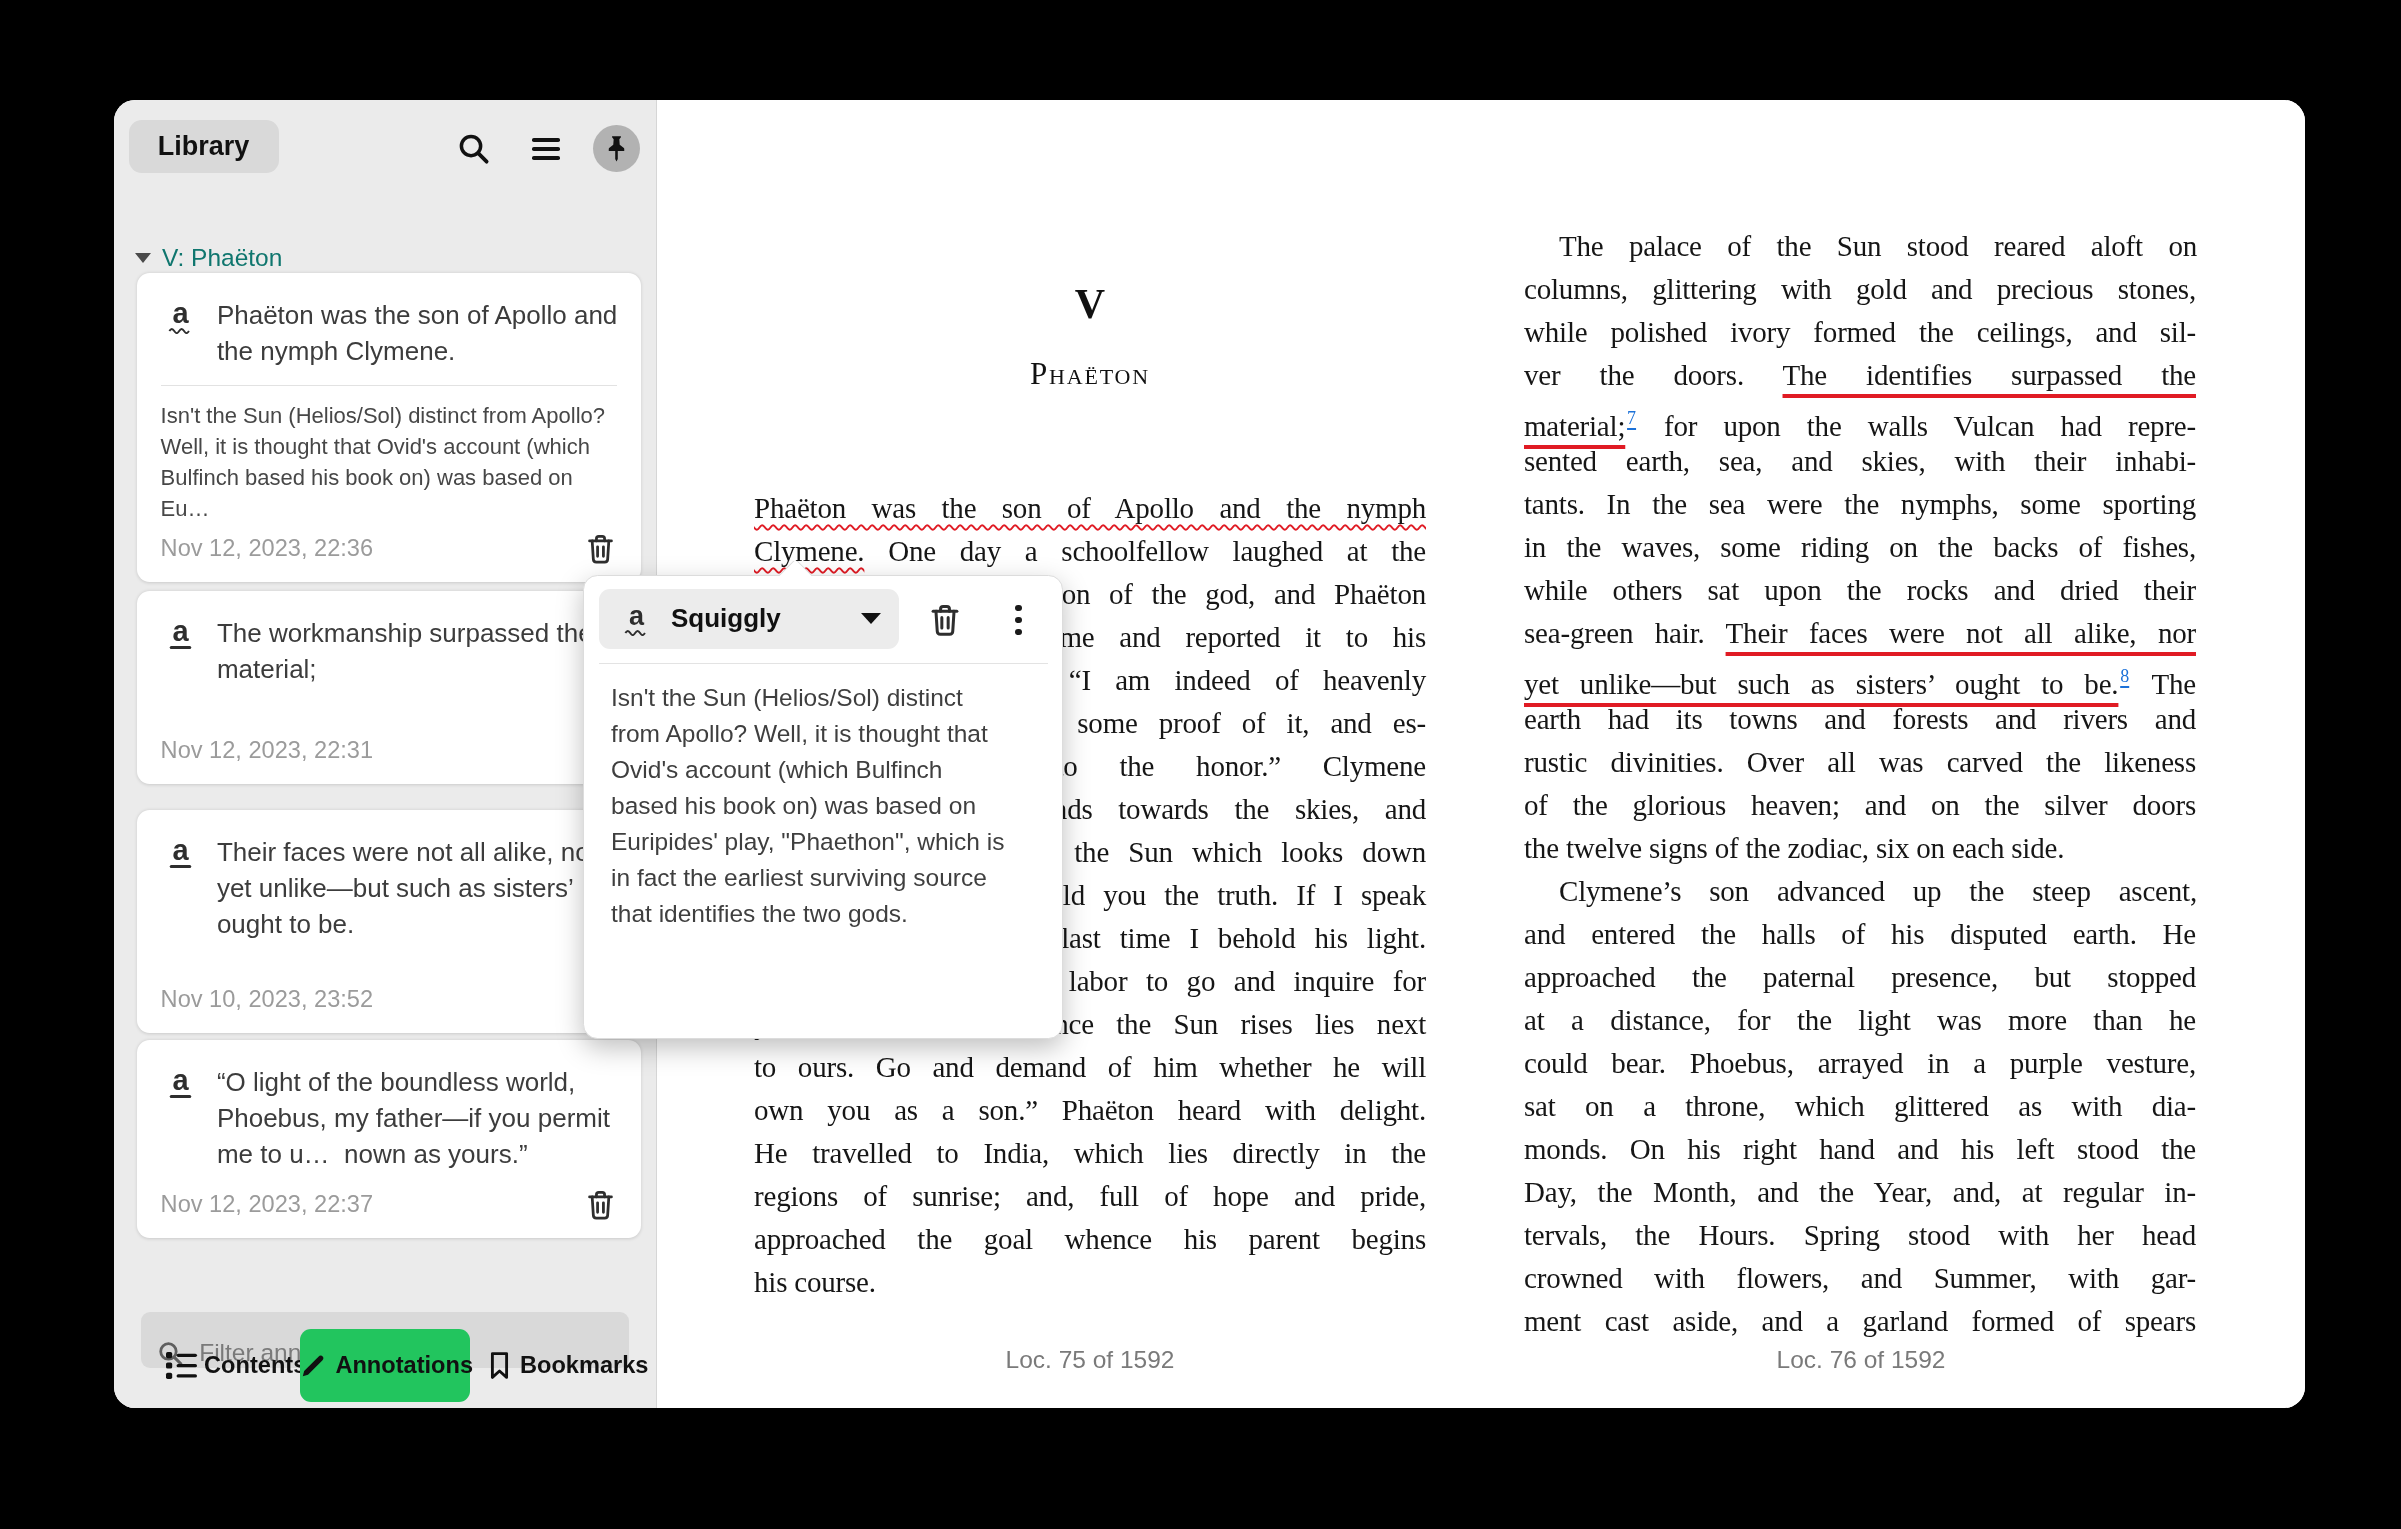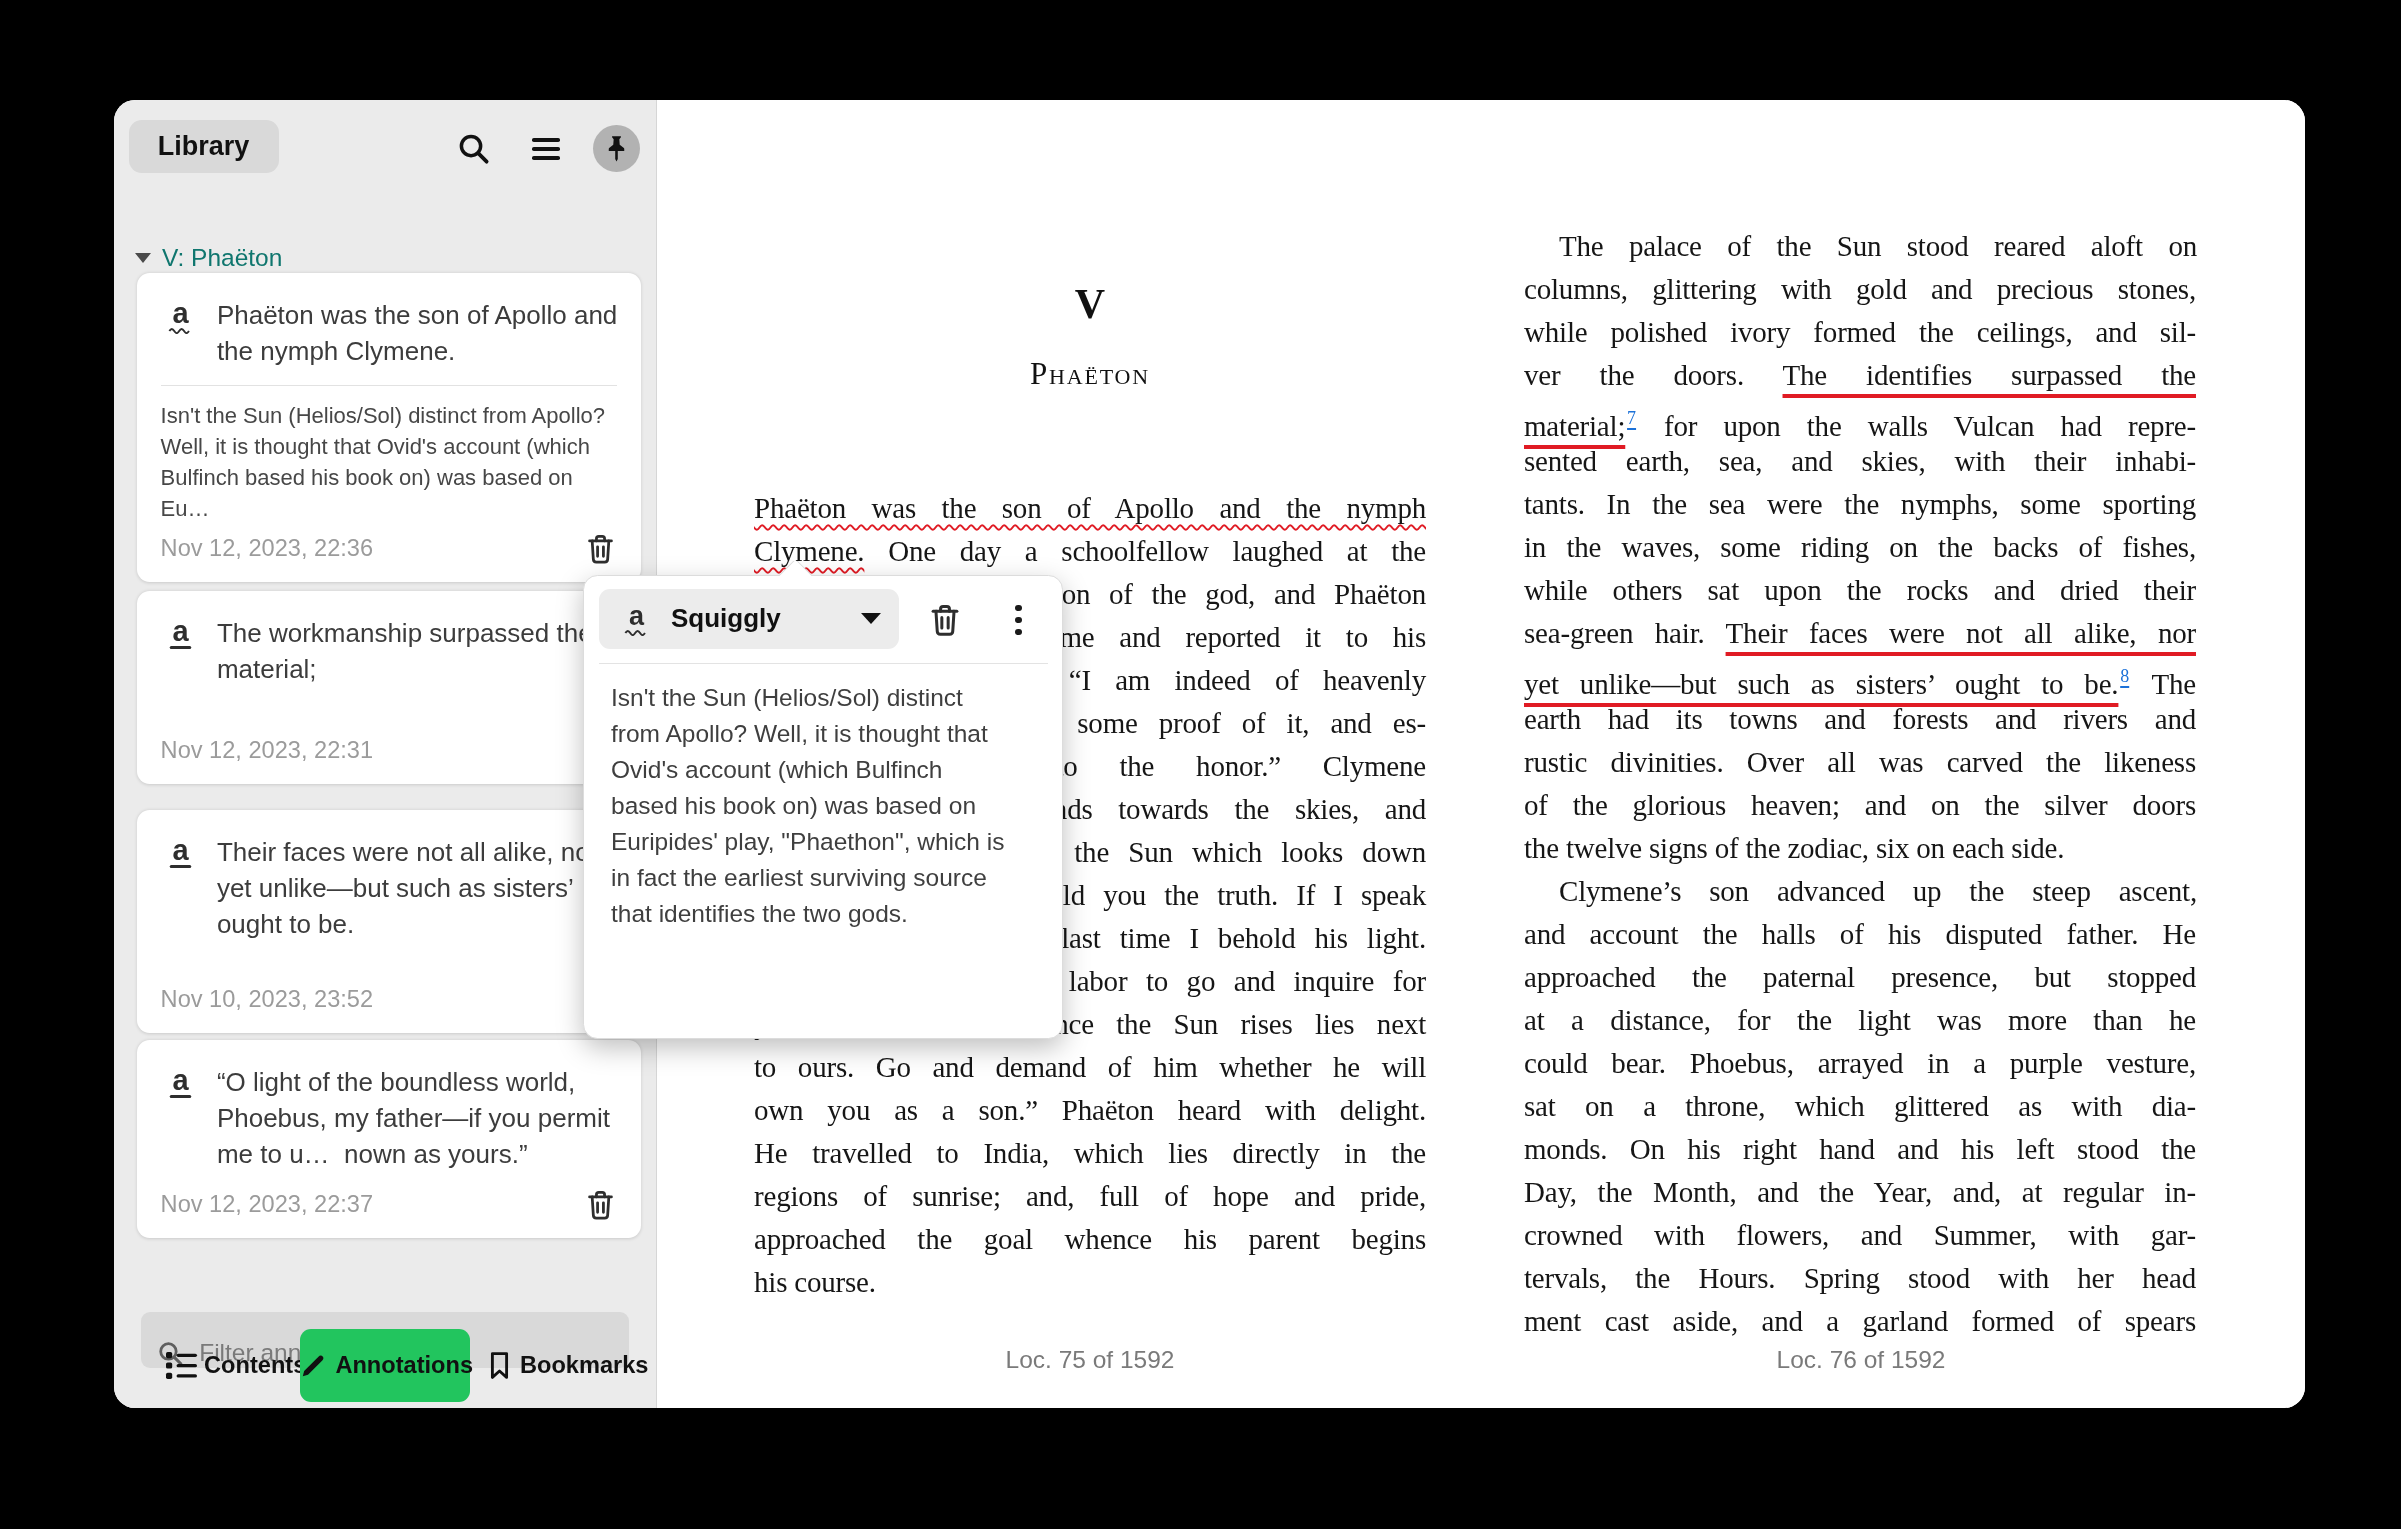--- a/index.html
+++ b/index.html
@@ -303,29 +303,29 @@
           <div class="bline"><span>tants. In the sea were the nymphs, some sporting</span></div>
           <div class="bline"><span>in the waves, some riding on the backs of fishes,</span></div>
           <div class="bline"><span>while others sat upon the rocks and dried their</span></div>
           <div class="bline"><span>sea-green hair. </span><span class="u-red">Their faces were not all alike, nor</span></div>
           <div class="bline"><span class="u-red">yet unlike—but such as sisters’ ought to be.</span><span class="sup-link">8</span><span> The</span></div>
           <div class="bline"><span>earth had its towns and forests and rivers and</span></div>
           <div class="bline"><span>rustic divinities. Over all was carved the likeness</span></div>
           <div class="bline"><span>of the glorious heaven; and on the silver doors</span></div>
           <div class="bline end"><span>the twelve signs of the zodiac, six on each side.</span></div>
           <div class="bline ind"><span>Clymene’s son advanced up the steep ascent,</span></div>
-          <div class="bline"><span>and account the halls of his disputed father. He</span></div>
+          <div class="bline"><span>and entered the halls of his disputed earth. He</span></div>
           <div class="bline"><span>approached the paternal presence, but stopped</span></div>
           <div class="bline"><span>at a distance, for the light was more than he</span></div>
           <div class="bline"><span>could bear. Phoebus, arrayed in a purple vesture,</span></div>
           <div class="bline"><span>sat on a throne, which glittered as with dia-</span></div>
           <div class="bline"><span>monds. On his right hand and his left stood the</span></div>
           <div class="bline"><span>Day, the Month, and the Year, and, at regular in-</span></div>
+          <div class="bline"><span>tervals, the Hours. Spring stood with her head</span></div>
           <div class="bline"><span>crowned with flowers, and Summer, with gar-</span></div>
-          <div class="bline"><span>tervals, the Hours. Spring stood with her head</span></div>
           <div class="bline"><span>ment cast aside, and a garland formed of spears</span></div>
         </div>
     </div>
   </main>
   <div class="page-footer left">Loc. 75 of 1592</div>
   <div class="page-footer right">Loc. 76 of 1592</div>
 
   <div class="popup">
     <div class="arrow-clip">
         <i></i>

